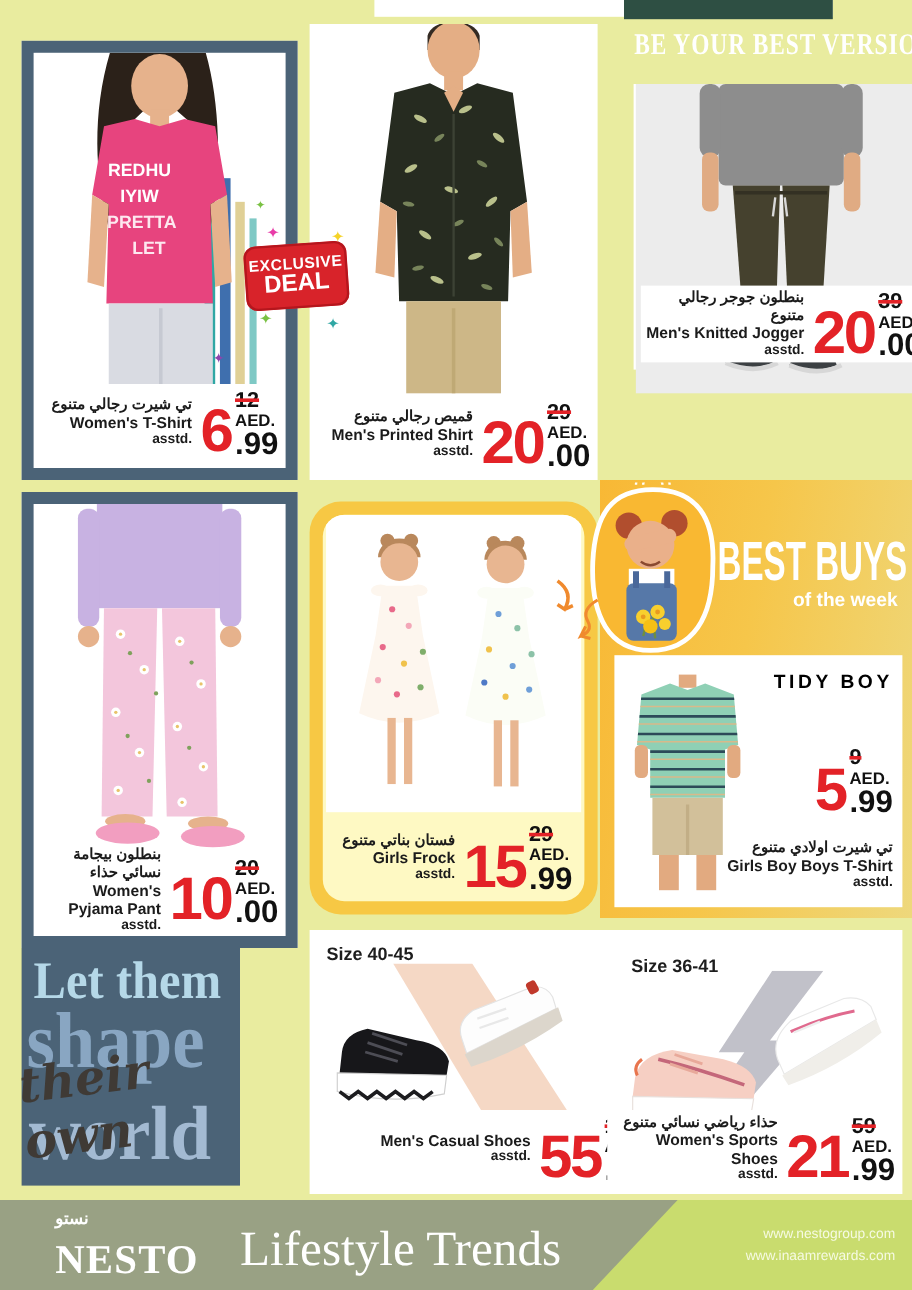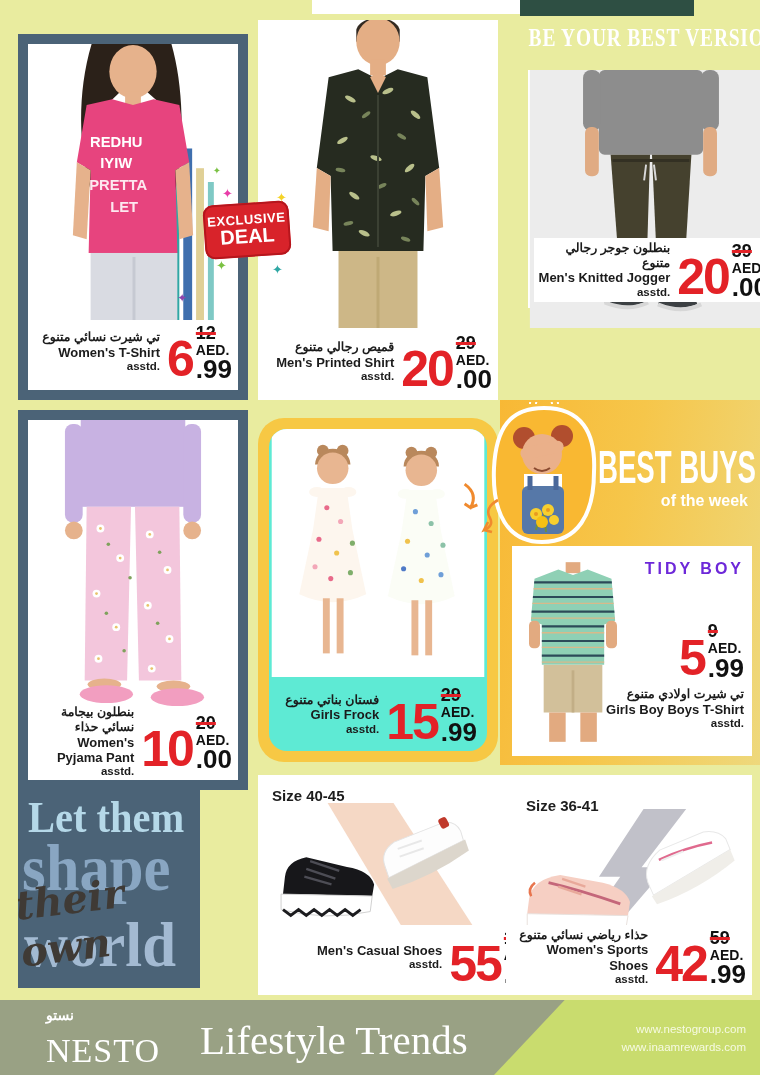--- a/index.html
+++ b/index.html
@@ -44,28 +44,28 @@
        font-size:64px;color:#a3bad2;transform:scaleX(0.95);transform-origin:left;}
   
   .xbadge{position:absolute;left:204px;top:203px;width:86px;height:54px;background:#d8232a;
           border-radius:10px;transform:rotate(-4deg);display:flex;flex-direction:column;
           align-items:center;justify-content:center;color:#fff;z-index:5;
           box-shadow:0 0 0 2px #b5161d inset;}
   .xbadge .l1{font-size:13px;font-weight:bold;letter-spacing:0.5px;line-height:1;}
   .xbadge .l2{font-size:20px;font-weight:800;line-height:1.05;}
   .star{position:absolute;font-size:13px;z-index:6;}
   
-  .tidylogo{font-size:16px;font-weight:bold;letter-spacing:3px;color:#6d28d9;}
+  .tidylogo{font-size:16px;font-weight:bold;letter-spacing:3px;color:#000000;}
   
   .footer{position:absolute;left:0;top:1000px;width:760px;height:75px;background:#99a184;}
   .footer-green{position:absolute;left:0;top:0;width:760px;height:75px;background:#c9dc6e;
                 clip-path:polygon(74.3% 0,100% 0,100% 100%,65% 100%);}
   .nesto{position:absolute;left:46px;top:8px;color:#fff;text-align:center;line-height:1;}
   .nesto .ar{font-size:14px;font-weight:bold;text-align:left;padding-right:4px;margin-bottom:12px;}
-  .nesto .en{font-family:"Liberation Serif",serif;font-weight:normal;font-size:34px;letter-spacing:1px;}
+  .nesto .en{font-family:"Liberation Serif",serif;font-weight:bold;font-size:34px;letter-spacing:1px;}
   .lifestyle{position:absolute;left:200px;top:16px;color:#fff;font-family:"Liberation Serif",serif;
              font-weight:normal;font-size:41px;}
   .urls{position:absolute;right:14px;top:20px;text-align:right;font-size:11.5px;line-height:1.6;
         color:#fbfdf0;font-weight:normal;}
   .urls div{color:#f6fae2;}
 </style>
 </head>
 <body>
 
 <div class="page">
@@ -92,21 +92,21 @@
       <path d="M162,120 L148,128 L152,198 L166,194 Z" fill="#e6b28c"></path>
       <text x="88" y="104" text-anchor="middle" font-size="15" font-weight="bold" fill="#ffffff">REDHU</text>
       <text x="88" y="126" text-anchor="middle" font-size="15" font-weight="bold" fill="#ffffff">IYIW</text>
       <text x="90" y="148" text-anchor="middle" font-size="15" font-weight="bold" fill="#fde8ef">PRETTA</text>
       <text x="96" y="170" text-anchor="middle" font-size="15" font-weight="bold" fill="#fde8ef">LET</text>
       <rect x="62" y="212" width="88" height="68" fill="#d9dbe2"></rect>
       <line x1="106" y1="216" x2="106" y2="280" stroke="#c6c9d2" stroke-width="3"></line>
     </svg>
     <div class="pstrip">
       <div class="plabels">
-        <div class="ar">تي شيرت نسائي متنوع</div>
+        <div class="ar">تي شيرت رجالي متنوع</div>
         <div class="en">Women's T-Shirt</div>
         <div class="as">asstd.</div>
       </div>
       <div class="pcluster">
         <div class="pint">6</div>
         <div class="pcol">
           <div class="pold">12</div>
           <div class="pcur">AED.</div>
           <div class="pdec">.99</div>
         </div>
@@ -239,21 +239,21 @@
         <div class="pcol">
           <div class="pold">29</div>
           <div class="pcur">AED.</div>
           <div class="pdec">.00</div>
         </div>
       </div>
     </div>
   </div>
 
   <div class="card" style="left:258px;top:418px;width:240px;height:344px;background:#f7c844;border-radius:26px;">
-    <div style="position:absolute;left:11px;top:11px;right:11px;bottom:11px;background:#5eead4;border-radius:18px;overflow:hidden;">
+    <div style="position:absolute;left:11px;top:11px;right:11px;bottom:11px;background:#fef9c3;border-radius:18px;overflow:hidden;">
       <svg viewBox="0 0 216 252" style="position:absolute;left:0;top:0;width:218px;height:248px;">
         <rect width="216" height="252" fill="#ffffff"></rect>
         <circle cx="52" cy="22" r="6" fill="#b9885c"></circle>
           <circle cx="72" cy="22" r="6" fill="#b9885c"></circle>
         <path d="M44,36 a18,16 0 0 1 36,0 Z" fill="#b9885c"></path>
         <circle cx="62" cy="40" r="16" fill="#e8b691"></circle>
         <path d="M48,60 L76,60 L82,102 L96,168 Q62,184 28,168 L42,102 Z" fill="#fdf6ee"></path>
         <ellipse cx="46" cy="64" rx="8" ry="5" fill="#fdf6ee"></ellipse>
           <ellipse cx="78" cy="64" rx="8" ry="5" fill="#fdf6ee"></ellipse>
         <g>
@@ -438,21 +438,21 @@
     <div style="position:absolute;right:8px;top:14px;width:150px;display:flex;flex-direction:column;align-items:flex-end;">
       <div class="tidylogo">TIDY BOY</div>
       <div class="pcluster" style="margin-top:44px;">
         <div class="pint">5</div>
         <div class="pcol">
           <div class="pold">9</div>
           <div class="pcur">AED.</div>
           <div class="pdec">.99</div>
         </div>
       </div>
-      <div class="plabels" style="margin-top:8px;">
+      <div class="plabels" style="margin-top:20px;">
         <div class="ar">تي شيرت اولادي متنوع</div>
         <div class="en">Girls Boy Boys T-Shirt</div>
         <div class="as">asstd.</div>
       </div>
     </div>
   </div>
 
   <div class="card" style="left:506px;top:775px;width:246px;height:220px;">
     <div class="size-label" style="left:20px;top:22px;">Size 36-41</div>
     <svg viewBox="0 0 226 130" style="position:absolute;left:8px;top:34px;width:230px;height:126px;">
@@ -469,21 +469,21 @@
       <path d="M8,108 L112,110 L110,122 Q58,130 8,120 Z" fill="#ffffff" stroke="#e8e0dc"></path>
       <path d="M16,76 q-8,6 -4,14" stroke="#e8754e" stroke-width="2.6" fill="none"></path>
     </svg>
     <div class="pstrip">
       <div class="plabels">
         <div class="ar">حذاء رياضي نسائي متنوع</div>
         <div class="en">Women's Sports Shoes</div>
         <div class="as">asstd.</div>
       </div>
       <div class="pcluster">
-        <div class="pint">42</div>
+        <div class="pint">21</div>
         <div class="pcol">
           <div class="pold">59</div>
           <div class="pcur">AED.</div>
           <div class="pdec">.99</div>
         </div>
       </div>
     </div>
   </div>
 
   <div class="footer">

